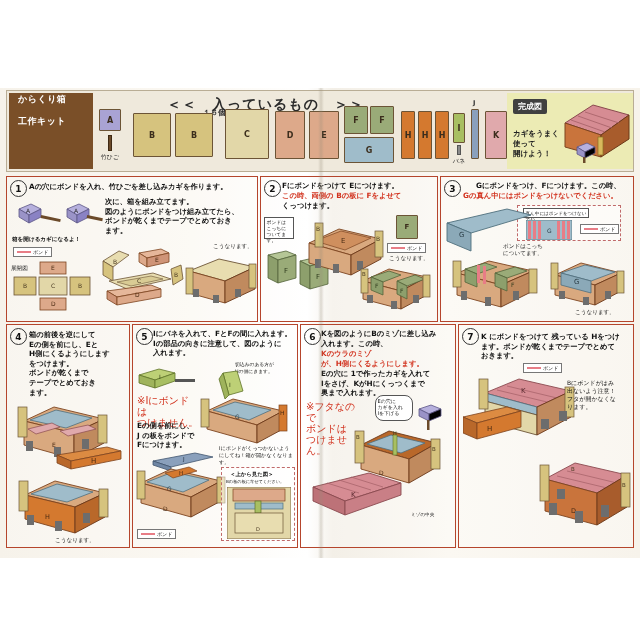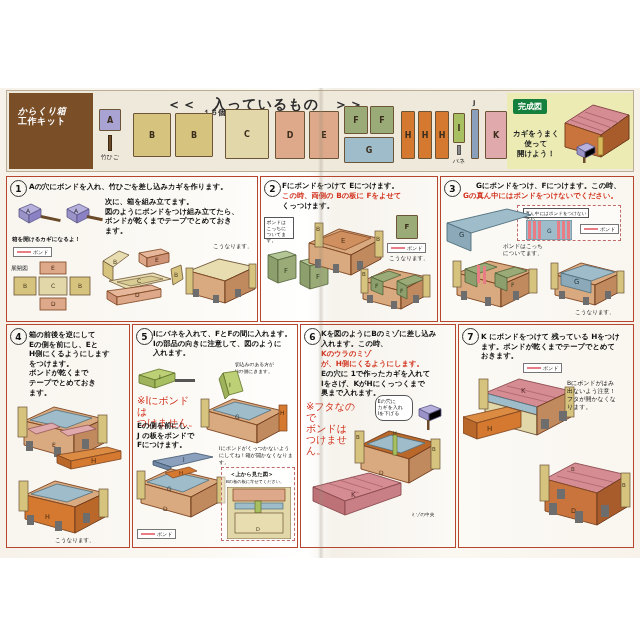--- a/index.html
+++ b/index.html
@@ -14,33 +14,33 @@
     box-sizing:border-box;
   }
   .sheet:after{
     content:"";position:absolute;left:318px;top:0;width:6px;height:100%;
     background:linear-gradient(90deg,rgba(180,170,150,.0),rgba(150,140,120,.30),rgba(180,170,150,.0));
   }
   
   .header{position:absolute;left:6px;top:2px;width:628px;height:82px;
           background:#efe9dc;border:1px solid #b9ad95;box-sizing:border-box;}
   .titlebox{position:absolute;left:2px;top:2px;width:84px;height:76px;background:#7a4f28;}
-  .tb-l1{position:absolute;left:9px;top:12px;color:#fff;font-size:9px;font-weight:bold;letter-spacing:.5px;font-style:italic;}
+  .tb-l1{position:absolute;left:9px;top:0;color:#fff;font-size:9px;font-weight:bold;letter-spacing:.5px;}
   .tb-l2{position:absolute;left:9px;top:22px;color:#fff;font-size:9px;font-weight:bold;letter-spacing:.5px;}
   .tb-l3{position:absolute;left:11px;top:40px;color:#fff;font-size:19px;font-weight:bold;letter-spacing:7px;}
   .contents-label{position:absolute;left:160px;top:5px;font-size:14px;font-weight:bold;color:#2b2b2b;letter-spacing:1px;}
   .contents-count{position:absolute;left:196px;top:17px;font-size:7.5px;font-weight:bold;color:#2b2b2b;}
   .part{position:absolute;box-sizing:border-box;border:1px solid #6c5436;
         font-size:8px;font-weight:bold;color:#3b2d1c;display:flex;align-items:center;justify-content:center;
         border-radius:1px;}
   .cap{position:absolute;font-size:6px;color:#222;text-align:center;width:40px;}
   .finish{position:absolute;left:500px;top:2px;width:126px;height:76px;background:#ecebb4;}
-  .finish-badge{position:absolute;left:6px;top:6px;background:#15803d;color:#fff;font-size:8px;
+  .finish-badge{position:absolute;left:6px;top:6px;background:#404040;color:#fff;font-size:8px;
                 font-weight:bold;padding:2px 5px;border-radius:2px;}
-  .finish-txt{position:absolute;left:6px;top:36px;font-size:7.5px;line-height:10px;font-weight:bold;color:#222;text-align:center;}
+  .finish-txt{position:absolute;left:6px;top:36px;font-size:7.5px;line-height:10px;font-weight:bold;color:#222;}
   
   .panel{position:absolute;box-sizing:border-box;border:1.3px solid #b5452c;background:rgba(255,255,255,.25);}
   .num{position:absolute;left:3px;top:3px;width:15px;height:15px;border:1.2px solid #333;border-radius:50%;
        font-size:9px;font-weight:bold;display:flex;align-items:center;justify-content:center;color:#111;}
   .ptxt{position:absolute;font-size:7.3px;line-height:9.6px;font-weight:bold;color:#111;}
   .red{color:#d2321e;}
   .note{position:absolute;font-size:5.6px;line-height:7.2px;color:#111;}
   .note-red{position:absolute;font-size:10px;line-height:11px;color:#d2321e;font-weight:normal;}
   .note-bold{position:absolute;font-size:6.8px;line-height:9px;color:#111;font-weight:bold;}
   .callout{position:absolute;box-sizing:border-box;border:.8px solid #555;background:#fff;

